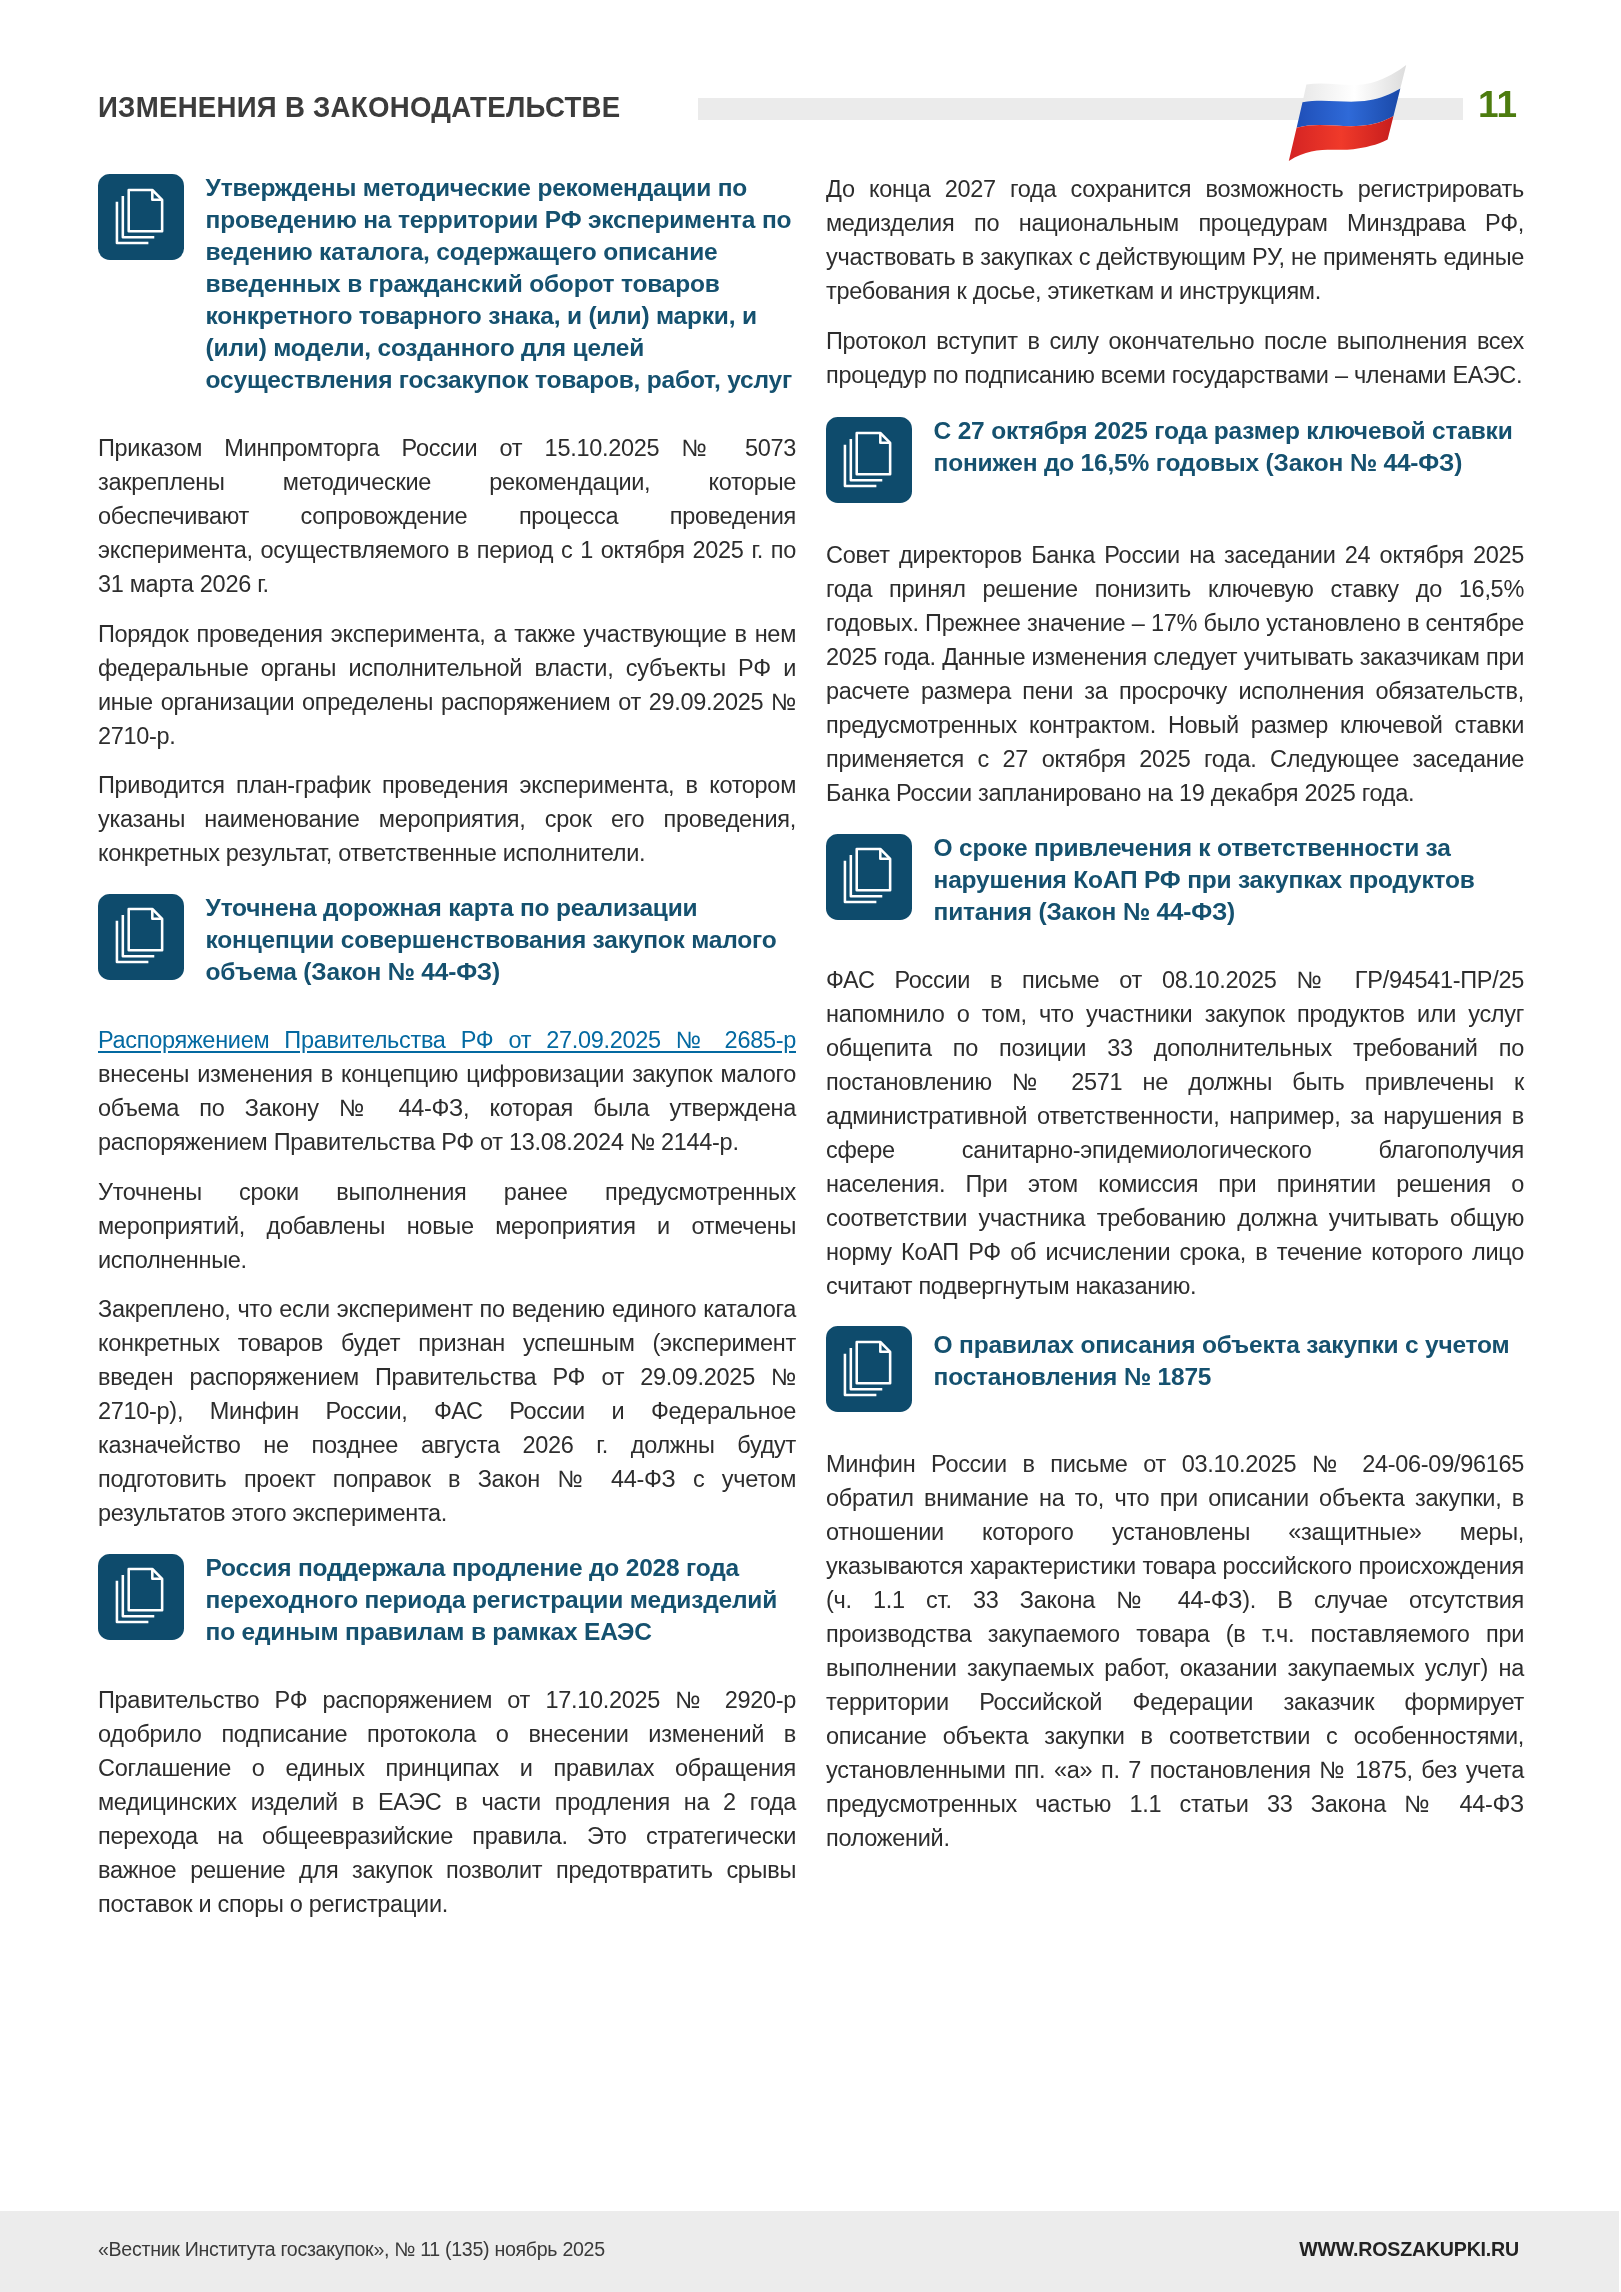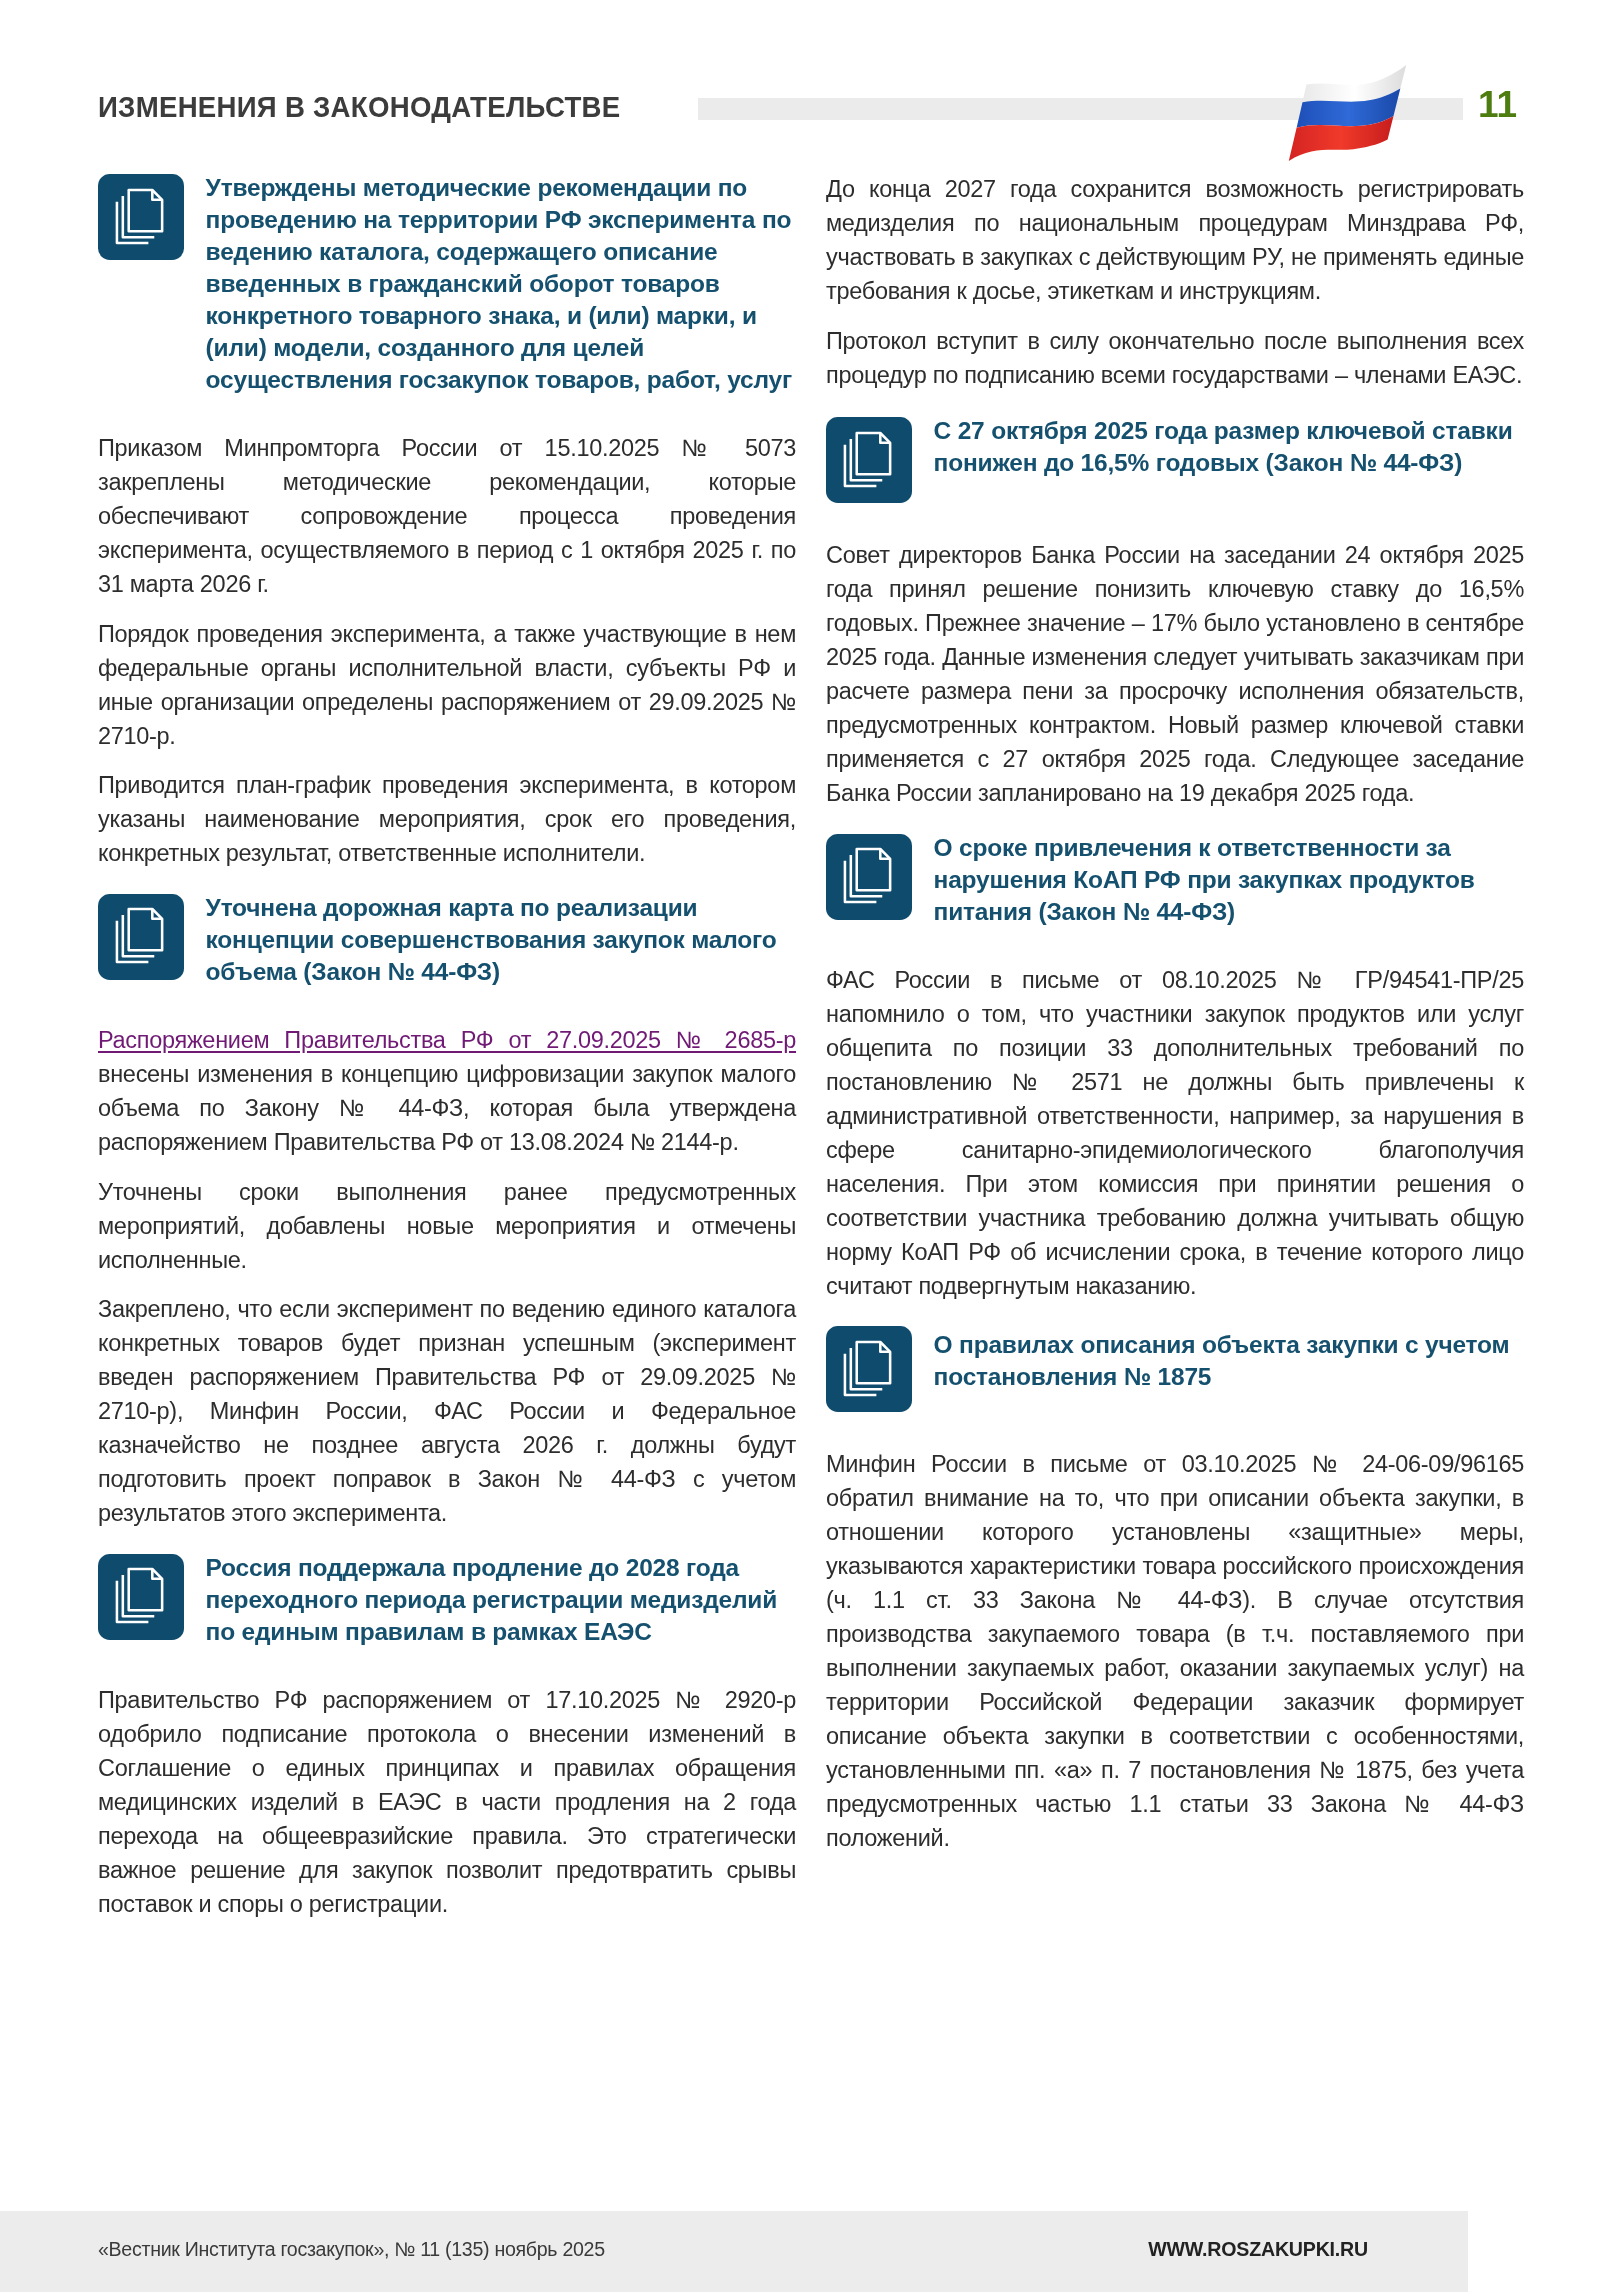--- a/index.html
+++ b/index.html
@@ -35,24 +35,24 @@
     .section-icon svg { width: 57px; height: 63px; }
     .section-title {
       font-family: "Liberation Sans", sans-serif; font-weight: 700; font-size: 24.5px; line-height: 32px;
       color: #15516f; letter-spacing: -0.2px;
     }
 
     .para {
       font-family: "Liberation Sans", sans-serif; font-size: 23.5px; line-height: 34px; color: #2d2d2d;
       text-align: justify; margin-bottom: 15.7px; letter-spacing: -0.3px;
     }
-    .para .link { color: #701a75; text-decoration: underline; text-underline-offset: 2.9px; }
+    .para .link { color: #0369a1; text-decoration: underline; text-underline-offset: 2.9px; }
 
     
-    .page-footer { position: absolute; left: 0; top: 2211px; width: 1468px; height: 81px; background: #ececec; }
+    .page-footer { position: absolute; left: 0; top: 2211px; width: 1619px; height: 81px; background: #ececec; }
     .footer-left {
       position: absolute; left: 98px; top: 27.4px; font-size: 19.6px; color: #3a3a3a;
       font-family: "Liberation Sans", sans-serif; letter-spacing: -0.3px;
     }
     .footer-right {
       position: absolute; right: 100px; top: 27.4px; font-size: 19.6px; font-weight: 700; color: #222;
       font-family: "Liberation Sans", sans-serif; letter-spacing: -0.2px;
     }
   </style>
 </head>

